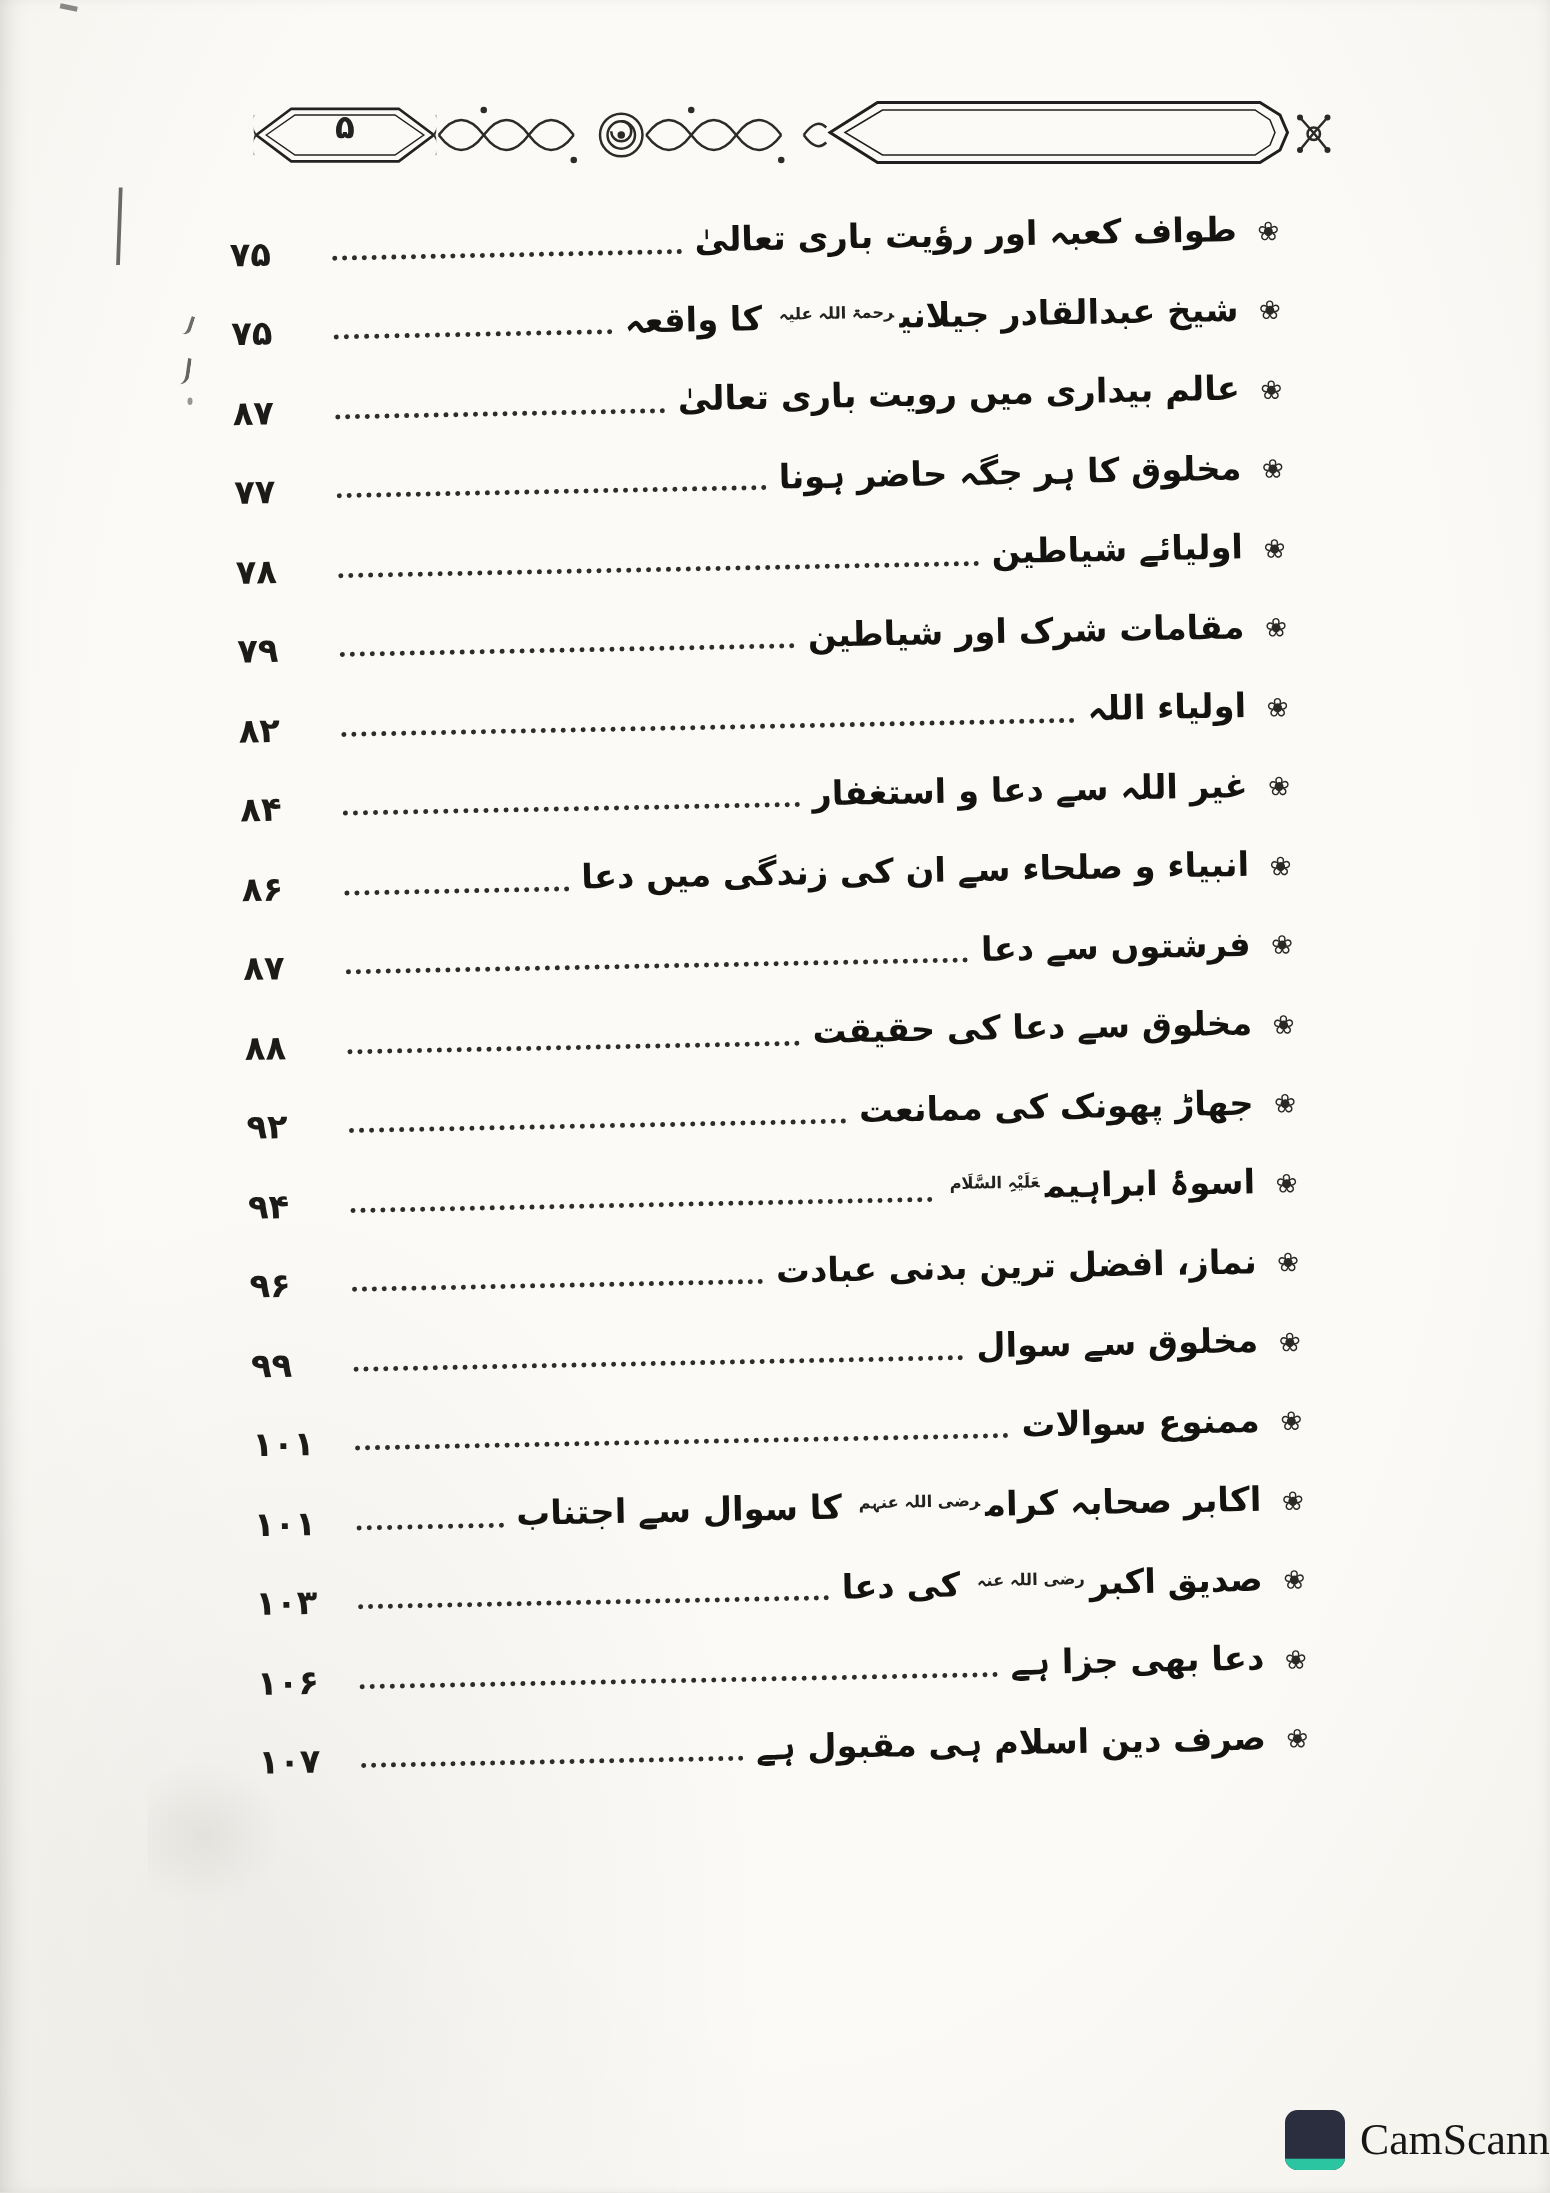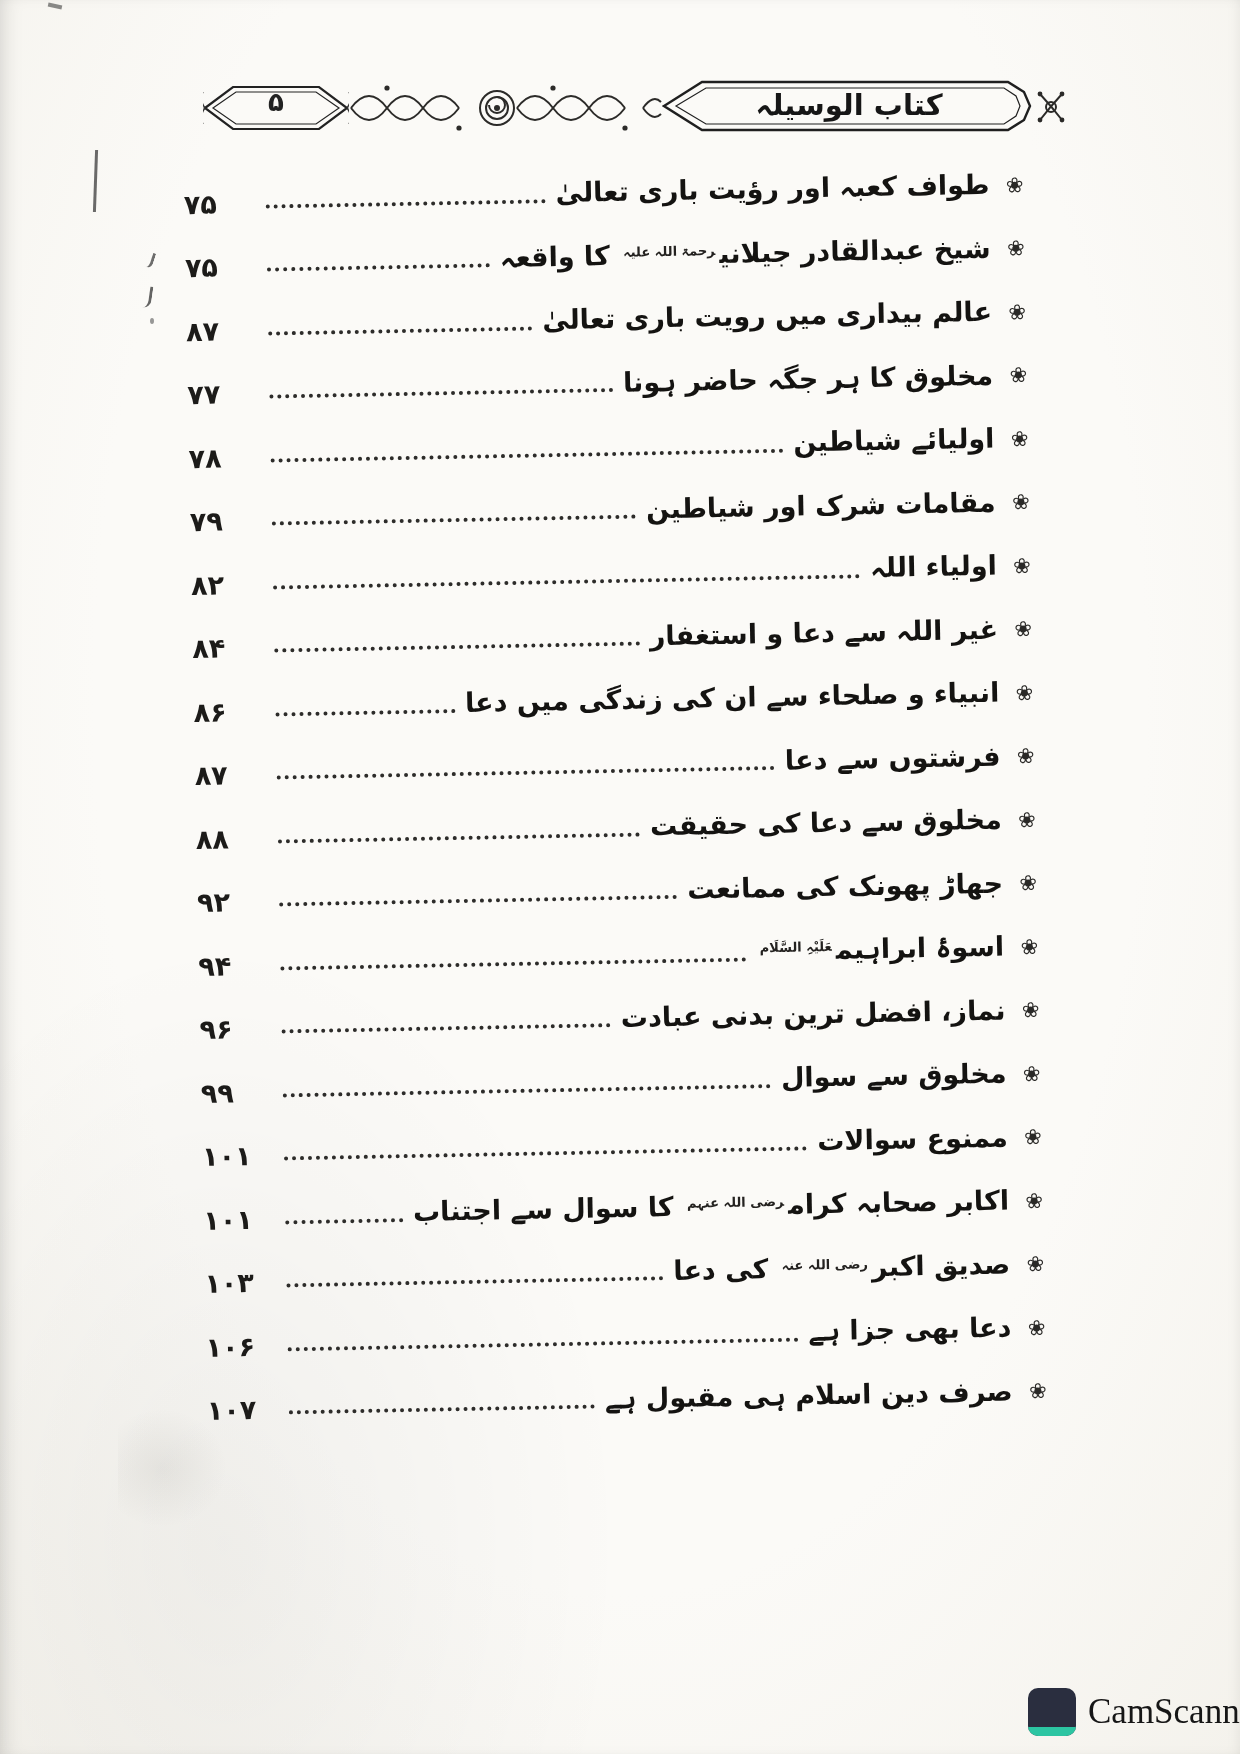--- a/index.html
+++ b/index.html
@@ -133,21 +133,20 @@
           <circle cx="278" cy="50" r="2.6"></circle>
         <circle cx="150" cy="30" r="3"></circle>
       </g>
     </svg>
 
     <div class="banner">
       <svg width="374" height="60" viewBox="0 0 374 60">
         <polygon points="2,30 40,6 346,6 362,16 368,30 362,44 346,54 40,54" fill="none" stroke="#1f1f1f" stroke-width="2.4"></polygon>
         <polygon points="14,30 44,12 342,12 354,20 358,30 354,40 342,48 44,48" fill="none" stroke="#1f1f1f" stroke-width="1.2"></polygon>
       </svg>
-      <div class="t">کتاب الوسیلہ</div>
     </div>
 
     <svg class="knot" viewBox="0 0 34 38">
       <g fill="none" stroke="#2b2a28" stroke-width="2">
         <path d="M6,6 q12,13 22,26 M28,6 q-12,13 -22,26"></path>
         <circle cx="17" cy="19" r="5"></circle>
       </g>
       <g fill="#2b2a28">
         <circle cx="6" cy="6" r="2.4"></circle>
           <circle cx="28" cy="6" r="2.4"></circle>

